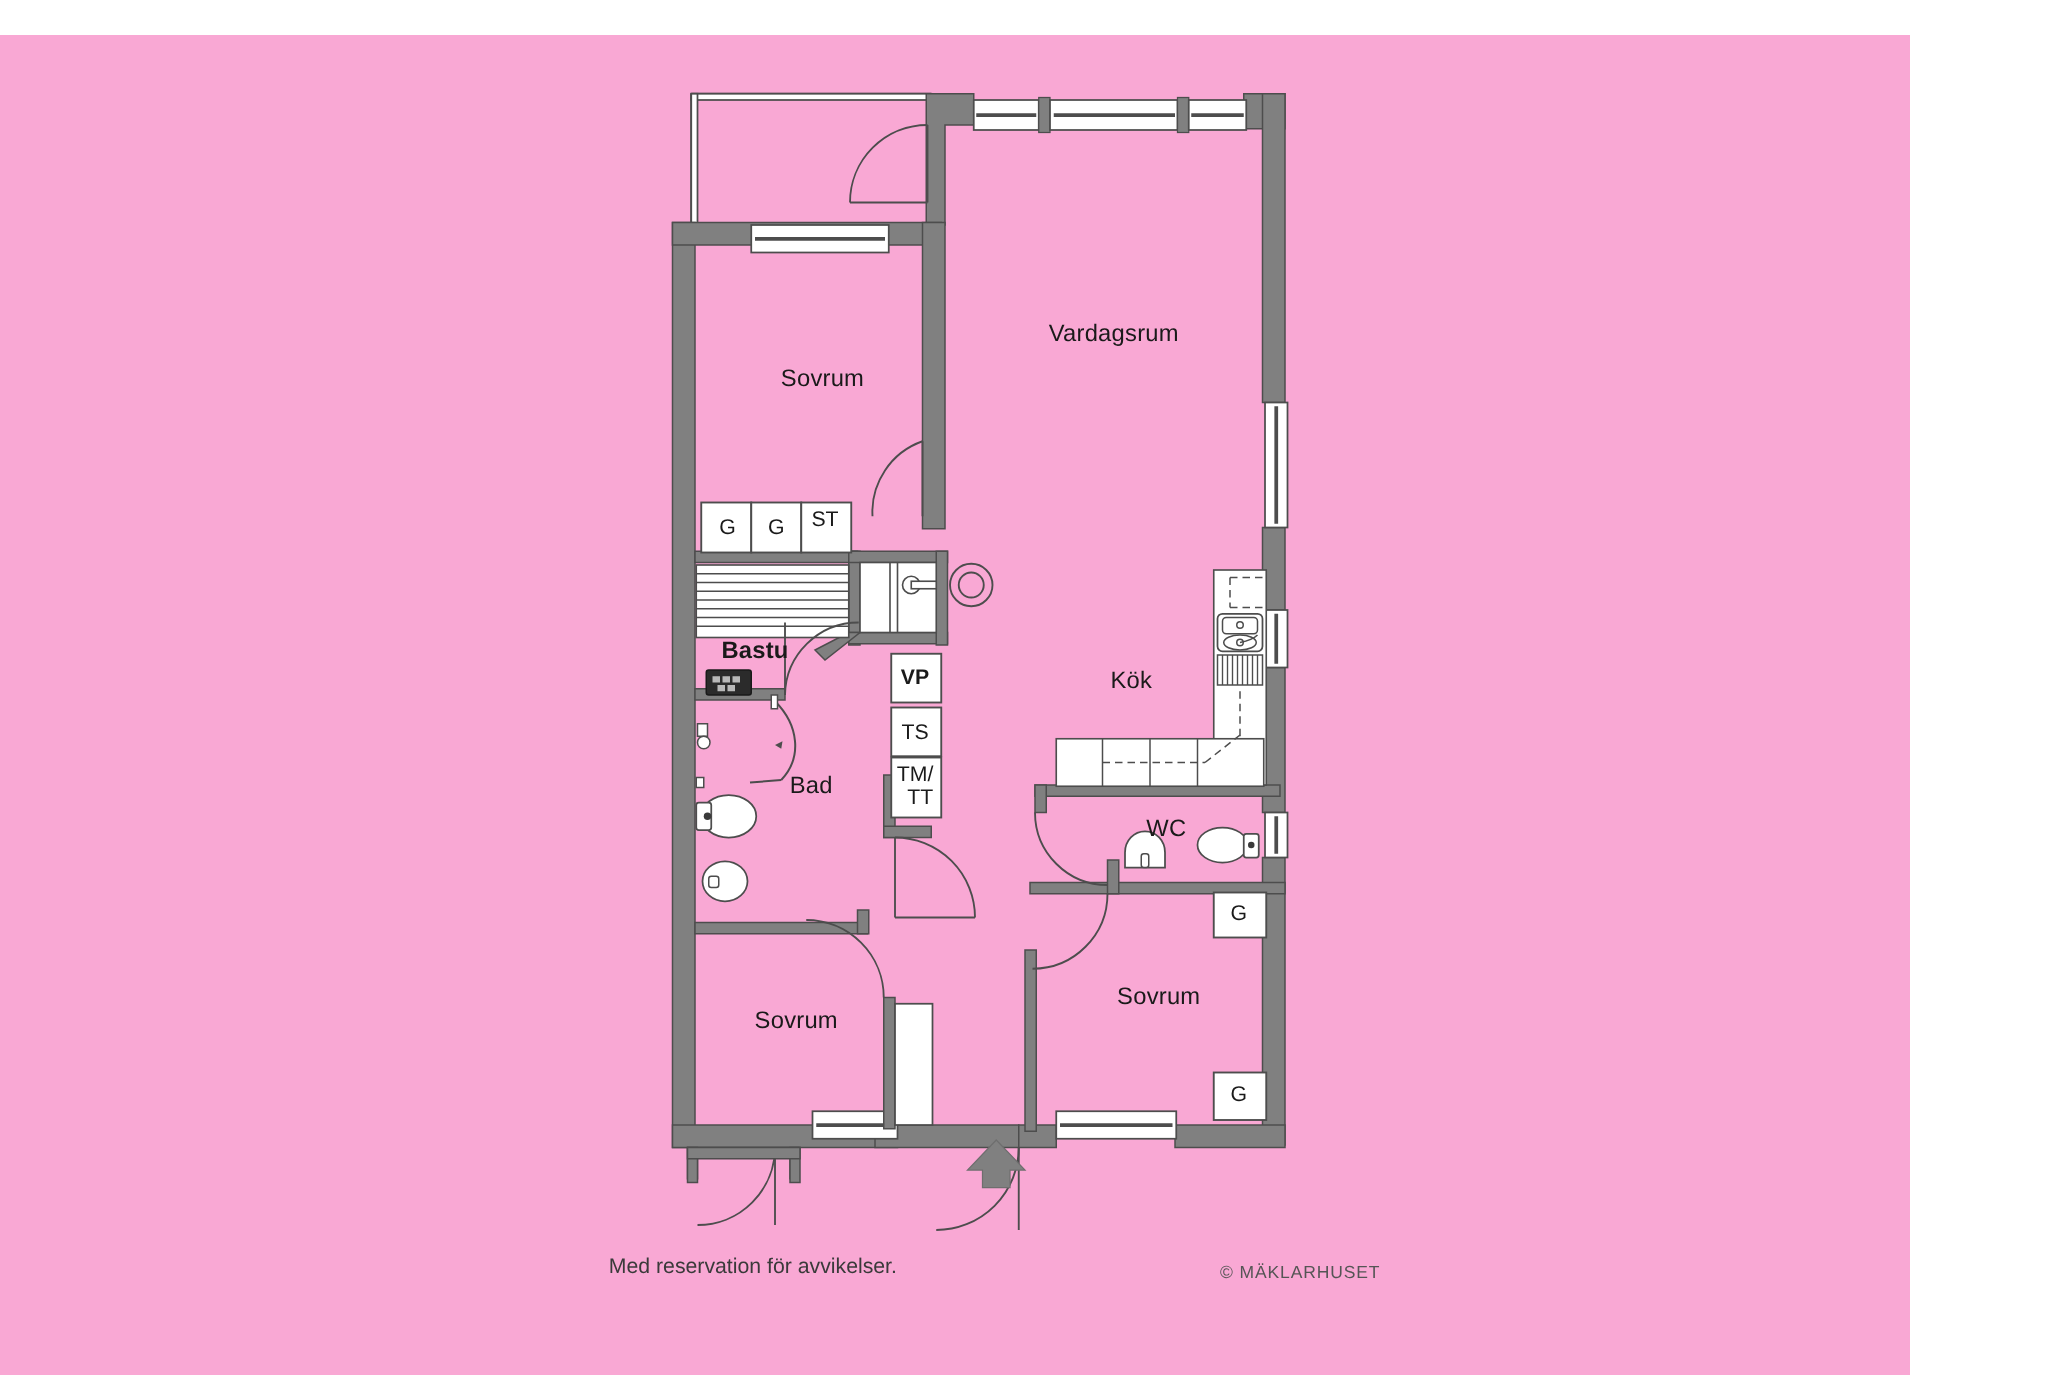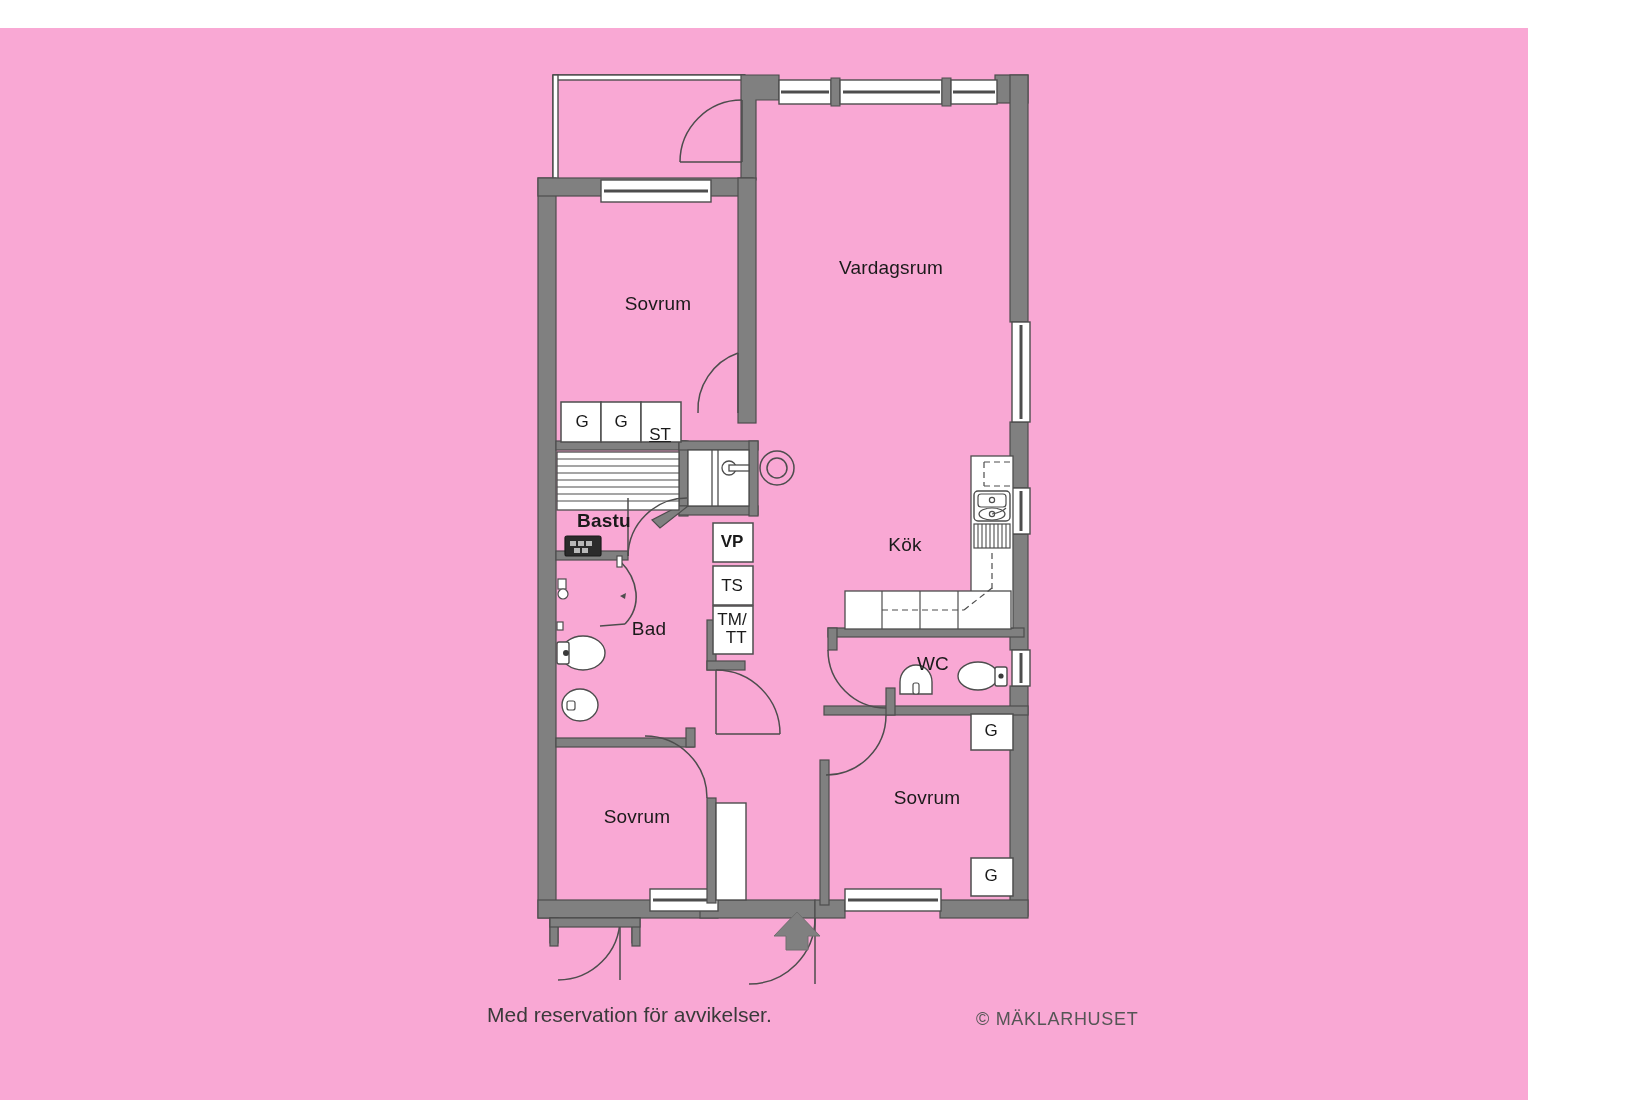--- a/index.html
+++ b/index.html
@@ -36,26 +36,26 @@
     position: absolute;
     font-size: 17px;
     color: #1a1a1a;
     white-space: pre-line;
     text-align: center;
     line-height: 1.05;
     transform: translate(-50%, -50%);
   }
   .footer-note {
     position: absolute;
-    font-size: 21px;
+    font-size: 17px;
     color: #3a3a3a;
   }
   .footer-copy {
     position: absolute;
-    font-size: 18px;
+    font-size: 14px;
     color: #555555;
     letter-spacing: 0.7px;
   }
 </style>
 </head>
 <body>
 
 <div id="page">
 
   <svg id="plan-svg" viewBox="0 0 1650 1100">
@@ -315,21 +315,21 @@
   <div class="room-label" style="left:658px; top:276px;">Sovrum</div>
   <div class="room-label" style="left:604px; top:493px;font-weight:bold;">Bastu</div>
   <div class="room-label" style="left:649px; top:601px;">Bad</div>
   <div class="room-label" style="left:905px; top:517px;">Kök</div>
   <div class="room-label" style="left:933px; top:636px;">WC</div>
   <div class="room-label" style="left:637px; top:789px;">Sovrum</div>
   <div class="room-label" style="left:927px; top:770px;">Sovrum</div>
 
   <div class="box-label" style="left:582px; top:394px;">G</div>
   <div class="box-label" style="left:621px; top:394px;">G</div>
-  <div class="box-label" style="left:660px; top:407px;text-decoration:underline;">ST</div>
+  <div class="box-label" style="left:660px; top:388px;">ST</div>
   <div class="box-label" style="left:732px; top:514px;font-weight:bold;">VP</div>
   <div class="box-label" style="left:732px; top:558px;text-align:center;">TS</div>
   <div class="box-label" style="left:732px; top:601px;text-align:right;">TM/
 TT</div>
   <div class="box-label" style="left:991px; top:703px;">G</div>
   <div class="box-label" style="left:991px; top:848px;">G</div>
 
   <div class="footer-note" style="left:487px; top:975px;">Med reservation för avvikelser.</div>
   <div class="footer-copy" style="left:976px; top:981px;">© MÄKLARHUSET</div>
 

